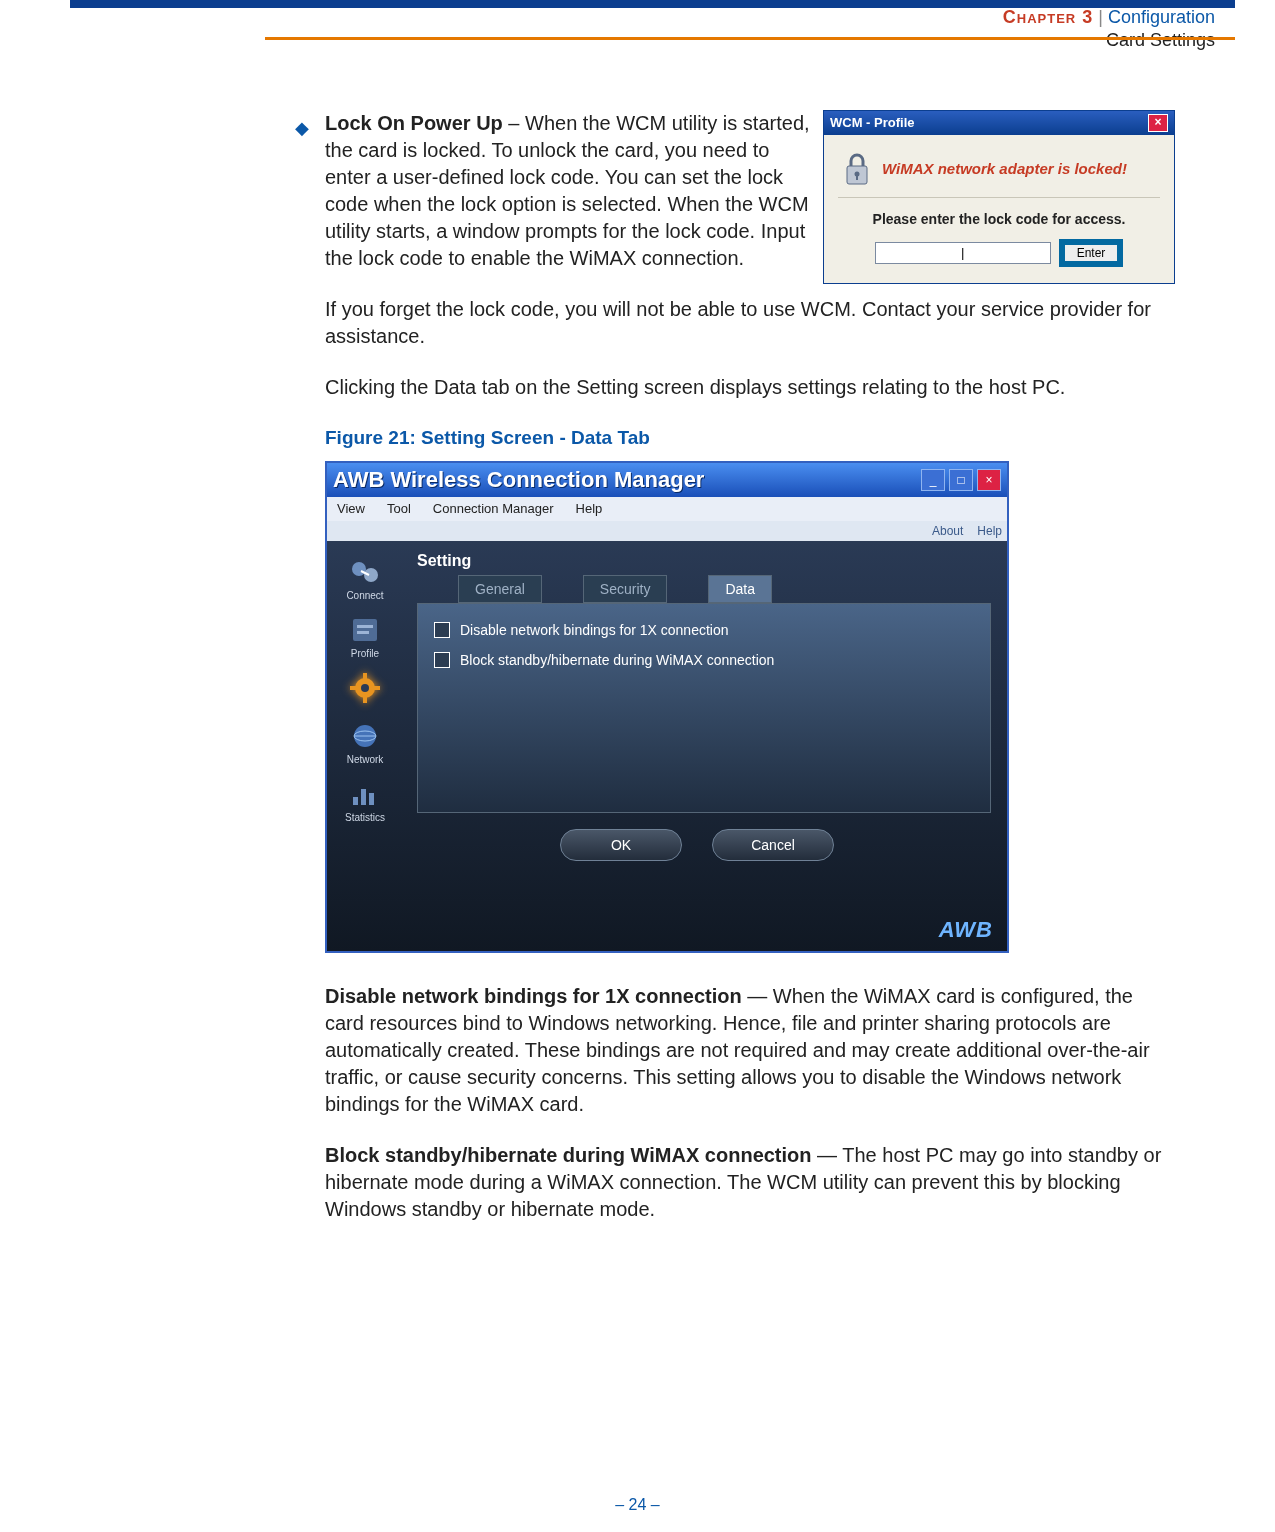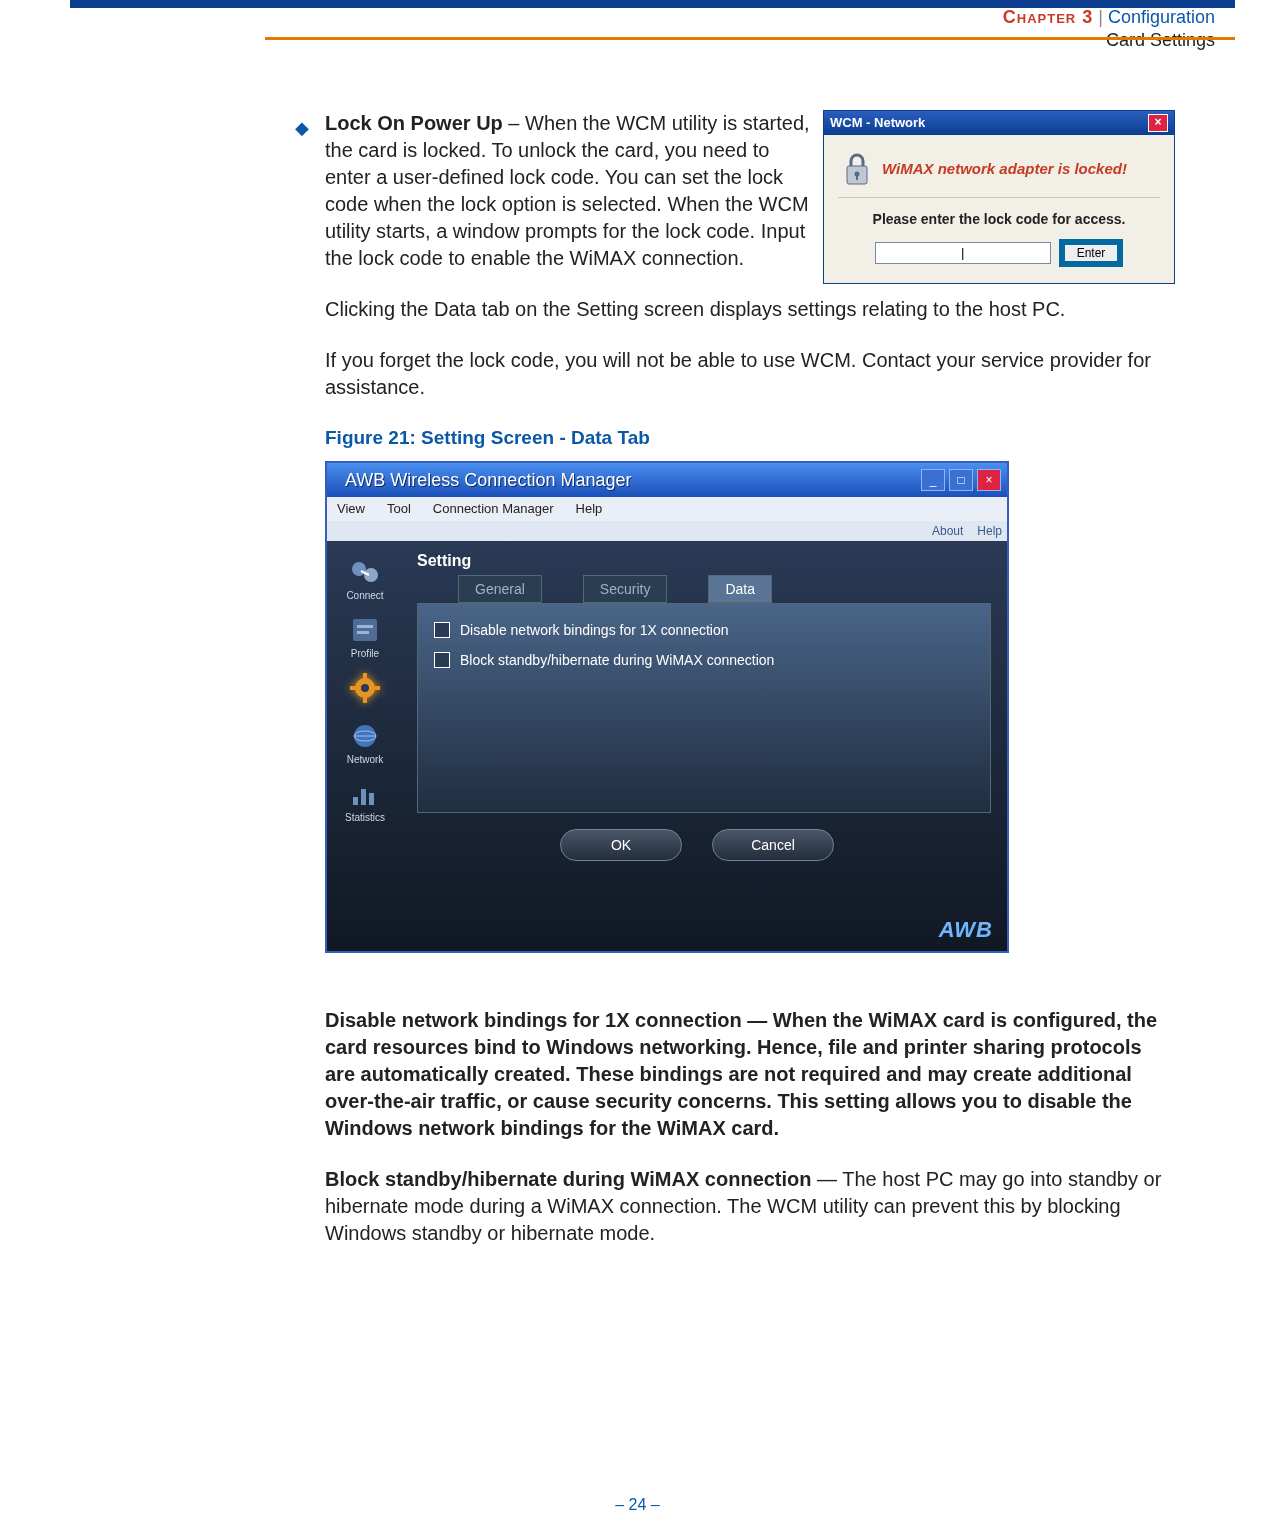--- a/index.html
+++ b/index.html
@@ -23,21 +23,21 @@
   .security-popup .lock-icon{width:30px;height:36px;}
   .security-popup .lock-msg{color:#c63b24;font-weight:bold;font-style:italic;font-size:15px;}
   .security-popup .prompt{font-weight:bold;font-size:14px;margin:12px 0 10px 0;text-align:center;}
   .security-popup .input-row{display:flex;gap:8px;justify-content:center;align-items:center;}
   .security-popup input[type=text]{width:170px;height:18px;border:1px solid #7b8aa0;background:#fff;text-align:center;}
   .security-popup button{border:6px solid #0369a1;background:#eee;font-size:12px;padding:1px 12px;}
   .para{margin:24px 0 0 0;}
   .fig-caption{color:#0b58a8;font-weight:bold;margin:24px 0 10px 0;font-size:19px;}
   .app-window{width:680px;border:2px solid #3360bf;background:#1d2837;font-family:Tahoma,sans-serif;line-height:1;}
   .app-titlebar{height:34px;background:linear-gradient(#4a8ef0,#1a4fb8);display:flex;align-items:center;justify-content:space-between;padding:0 6px;}
-  .app-titlebar .title{color:#fff;font-weight:normal;font-size:18px;text-shadow:1px 1px 0 #0a2a66;margin-left:12px;}
+  .app-titlebar .title{color:#fff;font-weight:bold;font-size:22px;text-shadow:1px 1px 0 #0a2a66;}
   .app-titlebar .win-btns{display:flex;gap:4px;}
   .app-titlebar .wbtn{width:22px;height:20px;background:#3b6fd4;border:1px solid #8fb4f0;display:flex;align-items:center;justify-content:center;color:#fff;font-size:12px;}
   .app-titlebar .wbtn.close{background:#d24;}
   .app-menubar{background:#e9eef7;height:24px;display:flex;align-items:center;gap:22px;padding:0 10px;font-size:13px;color:#222;}
   .app-toplinks{background:#dfe7f2;height:20px;display:flex;justify-content:flex-end;align-items:center;gap:14px;padding:0 5px;font-size:12px;color:#3b5a8a;}
   .app-body{display:flex;background:linear-gradient(#2a3a55,#101823);height:410px;position:relative;}
   .app-sidebar{width:90px;display:flex;flex-direction:column;align-items:center;gap:14px;padding-top:16px;}
   .side-item{width:70px;text-align:center;color:#cfd8e6;font-size:10px;}
   .side-item .ic{width:36px;height:30px;margin:0 auto 4px auto;}
   .side-item.active .ic{filter:drop-shadow(0 0 4px #e89420);}
@@ -46,21 +46,21 @@
   .tab-row{display:flex;gap:0;margin-left:14px;}
   .tab{padding:6px 16px;font-size:14px;color:#fff;background:#35506e;border:1px solid #567;margin-left:41px;}
   .tab.inactive{background:#2a3e52;color:#9fb1c5;}
   .tab.active{background:#5a7495;}
   .tab-panel{background:linear-gradient(#4a6588,#1f2d40);border:1px solid #567;margin-left:14px;width:540px;height:172px;padding:18px 16px;}
   .chk-row{display:flex;align-items:center;gap:10px;color:#fff;font-size:14px;margin-bottom:14px;}
   .chk{width:14px;height:14px;border:1px solid #fff;background:#2b3c52;}
   .btn-row{display:flex;gap:30px;justify-content:center;margin-top:16px;}
   .app-btn{width:120px;height:30px;border-radius:16px;background:linear-gradient(#4a5768,#232d3b);color:#fff;border:1px solid #6f8196;font-size:14px;display:flex;align-items:center;justify-content:center;}
   .app-logo{position:absolute;right:14px;bottom:10px;color:#6fb5ff;font-style:italic;font-weight:bold;font-size:22px;letter-spacing:1px;}
-  .para-b{margin-top:54px;font-weight:bold;}
+  .para-b{margin-top:30px;}
   .page-num{position:absolute;left:0;right:0;bottom:18px;text-align:center;color:#0b58a8;font-size:16px;}
   svg{display:block;}
 </style>
 </head>
 <body>
 <div class="page">
 
 <div class="top-blue-bar"></div>
 <div class="header-text">
   <span class="header-chapter">Chapter 3</span><span class="header-pipe">  |  </span><span>Configuration</span><br>
@@ -71,21 +71,21 @@
 <div class="content">
 
   <div class="bullet-row">
     <span class="bullet-diamond">◆</span>
     <div class="bullet-text">
       <b>Lock On Power Up</b><span> – When the WCM utility is started, the card is locked. To unlock the card, you need to enter a user-defined lock code. You can set the lock code when the lock option is selected. When the WCM utility starts, a window prompts for the lock code. Input the lock code to enable the WiMAX connection.</span>
     </div>
 
     <div class="security-popup">
       <div class="titlebar">
-        <span>WCM - Network</span>
+        <span>WCM - Profile</span>
         <span class="close-x">×</span>
       </div>
       <div class="body">
         <div class="lock-row">
           <span class="lock-icon">
             <svg viewBox="0 0 30 36">
                   <rect x="5" y="15" width="20" height="18" rx="2" fill="#bfc7d4" stroke="#5a6a84"></rect>
                   <path d="M9 15 v-5 a6 6 0 0 1 12 0 v5" fill="none" stroke="#5a6a84" stroke-width="3"></path>
                   <circle cx="15" cy="23" r="2.5" fill="#5a6a84"></circle>
                   <rect x="14" y="24" width="2" height="5" fill="#5a6a84"></rect>
@@ -95,23 +95,23 @@
         </div>
         <div class="prompt">Please enter the lock code for access.</div>
         <div class="input-row">
           <input type="text" value="|" style="">
           <button>Enter</button>
         </div>
       </div>
     </div>
   </div>
 
+  <p class="para">If you forget the lock code, you will not be able to use WCM. Contact your service provider for assistance.</p>
+
   <p class="para">Clicking the Data tab on the Setting screen displays settings relating to the host PC.</p>
-
-  <p class="para">If you forget the lock code, you will not be able to use WCM. Contact your service provider for assistance.</p>
 
   <div class="fig-caption">Figure 21:  Setting Screen - Data Tab</div>
 
   <div class="app-window">
     <div class="app-titlebar">
       <span class="title">AWB Wireless Connection Manager</span>
       <div class="win-btns">
         <span class="wbtn">_</span>
         <span class="wbtn">□</span>
         <span class="wbtn close">×</span>

